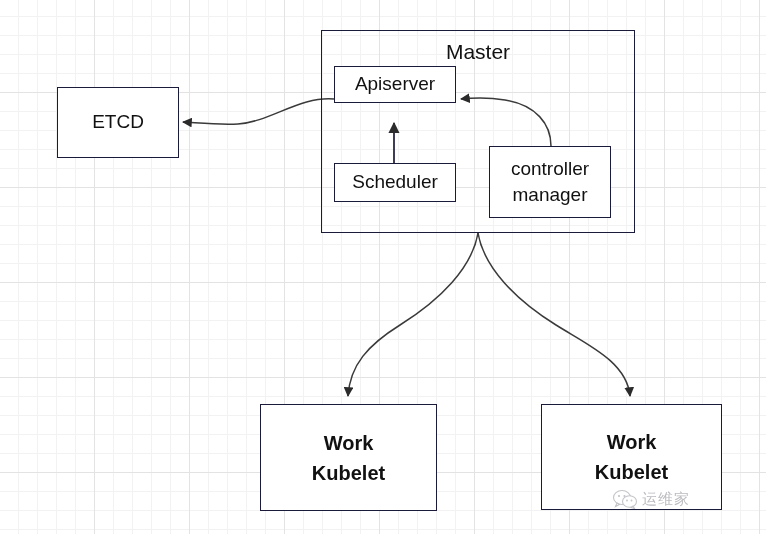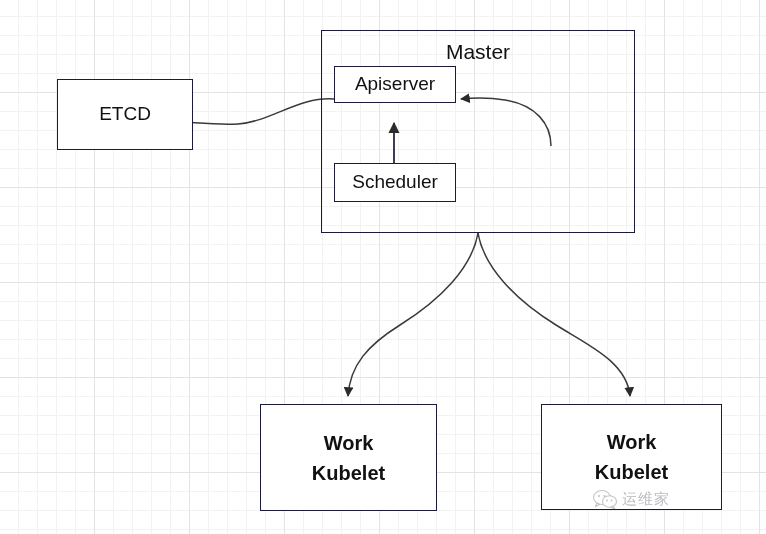--- a/index.html
+++ b/index.html
@@ -49,22 +49,22 @@
     height: 203px;
     justify-content: flex-start;
     background: transparent;
   }
   #master-title {
     margin-top: 9px;
     font-size: 21px;
   }
   #etcd-node {
     left: 57px;
-    top: 79px;
-    width: 136px;
+    top: 87px;
+    width: 122px;
     height: 71px;
   }
   #etcd-node .node-label { font-size: 19px; }
   #apiserver-node {
     left: 334px;
     top: 66px;
     width: 122px;
     height: 37px;
   }
   #apiserver-node .node-label { font-size: 19px; }
@@ -100,21 +100,21 @@
   #edges {
     position: absolute;
     left: 0;
     top: 0;
     width: 766px;
     height: 534px;
     pointer-events: none;
   }
   #watermark {
     position: absolute;
-    left: 592px;
+    left: 612px;
     top: 489px;
     display: flex;
     align-items: center;
     gap: 4px;
     opacity: 0.58;
   }
   #watermark-text {
     font-size: 15px;
     color: #8a8a93;
     letter-spacing: 1px;
@@ -153,20 +153,24 @@
   </div>
 
   <div class="node" id="apiserver-node">
     <div class="node-label">Apiserver</div>
   </div>
 
   <div class="node" id="scheduler-node">
     <div class="node-label">Scheduler</div>
   </div>
 
+  <div class="node" id="controller-manager-node">
+    <div class="node-label">controller</div>
+    <div class="node-label line2">manager</div>
+  </div>
 
   <div class="node" id="worker-left-node">
     <div class="node-label worker-line">Work</div>
     <div class="node-label worker-line line2">Kubelet</div>
   </div>
 
   <div class="node" id="worker-right-node">
     <div class="node-label worker-line">Work</div>
     <div class="node-label worker-line line2">Kubelet</div>
   </div>

